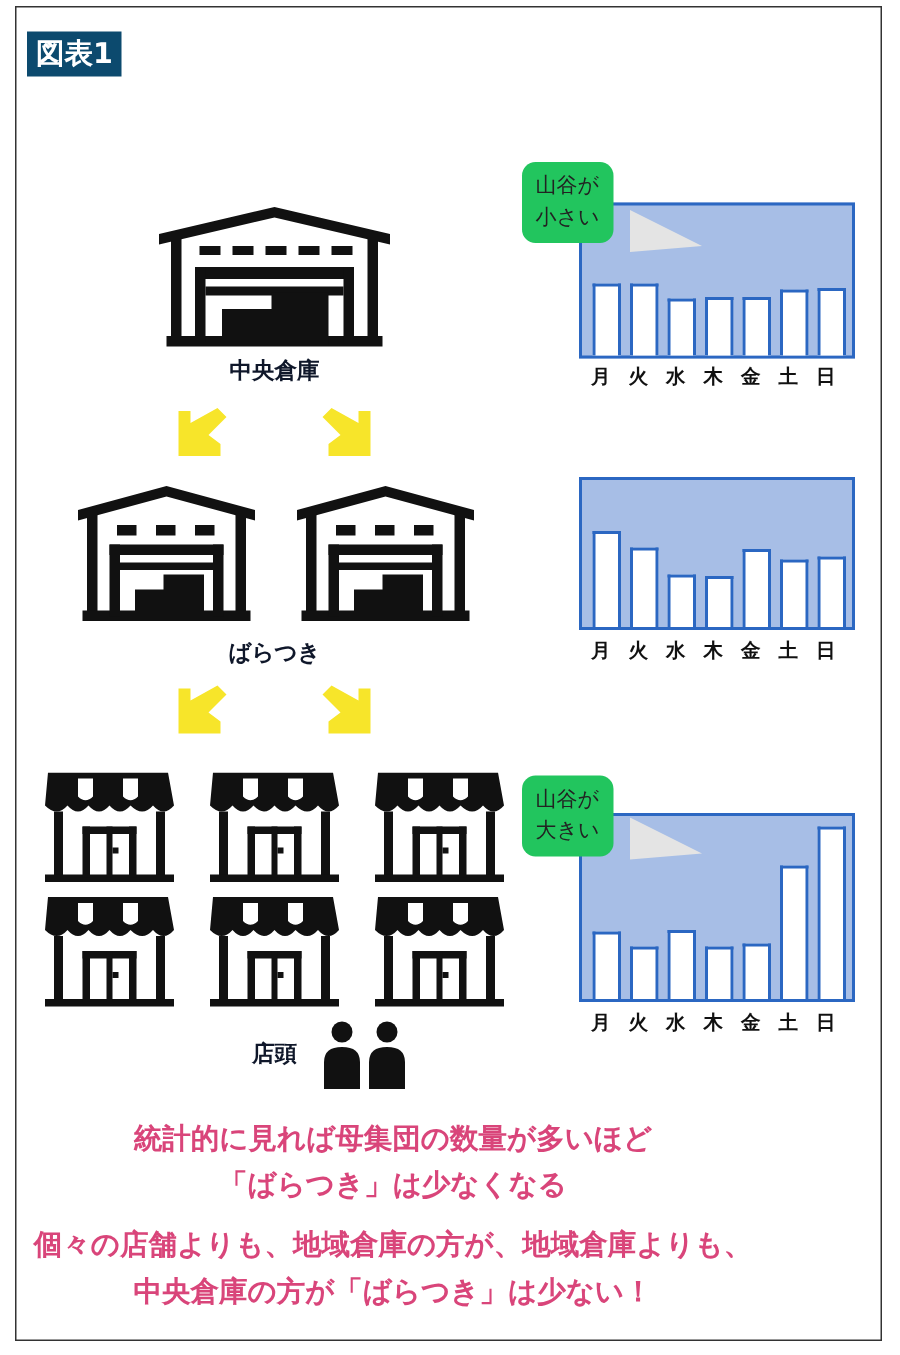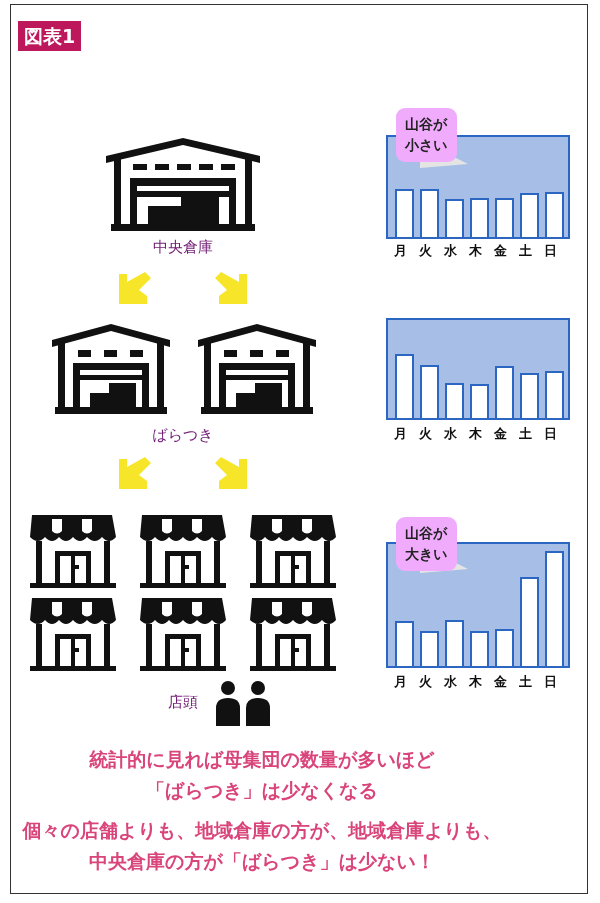--- a/index.html
+++ b/index.html
@@ -1,27 +1,27 @@
 <!DOCTYPE html>
 <html><head>
 <meta charset="utf-8">
 <style>
   html,body{margin:0;padding:0;background:#fff;}
   body{width:600px;height:903px;position:relative;font-family:"DejaVu Sans","Liberation Sans",sans-serif;overflow:hidden;}
   .frame{position:absolute;left:10px;top:4px;width:578px;height:890px;border:1.5px solid #333;box-sizing:border-box;}
   .title{position:absolute;left:18px;top:20px;height:32px;display:flex;align-items:center;}
-  .title .tag{background:#be185d;color:#fff;font-weight:bold;font-size:19px;padding:3px 6px;line-height:24px;}
+  .title .tag{background:#0c4a6e;color:#fff;font-weight:bold;font-size:19px;padding:3px 6px;line-height:24px;}
   .title .txt{color:#111;font-size:18px;margin-left:6px;letter-spacing:0.5px;}
   .abs{position:absolute;}
-  .lbl{font-weight:normal;font-size:15px;color:#701a75;text-align:center;}
+  .lbl{font-weight:bold;font-size:15px;color:#0f172a;text-align:center;}
   .chart{position:absolute;background:#a7bee6;border:2px solid #2b67c2;box-sizing:border-box;}
   .bar{position:absolute;bottom:0;background:#fff;border:2px solid #2b67c2;border-bottom:none;box-sizing:border-box;width:19px;}
   .days{position:absolute;display:flex;font-weight:bold;font-size:13px;color:#111;}
   .days span{width:25px;text-align:center;}
-  .bubble{position:absolute;background:#f0abfc;border-radius:9px;font-weight:bold;font-size:14px;line-height:21px;padding:6px 9px;color:#222;margin-left:48px;}
+  .bubble{position:absolute;background:#22c55e;border-radius:9px;font-weight:normal;font-size:14px;line-height:21px;padding:6px 9px;color:#222;}
   .pink{position:absolute;left:0;width:524px;text-align:center;color:#d9457a;font-weight:bold;font-size:19px;line-height:31px;}
 </style>
 </head>
 <body>
 
 <div class="frame"></div>
 
 <div class="title">
   <span class="tag">図表1</span>
 </div>

